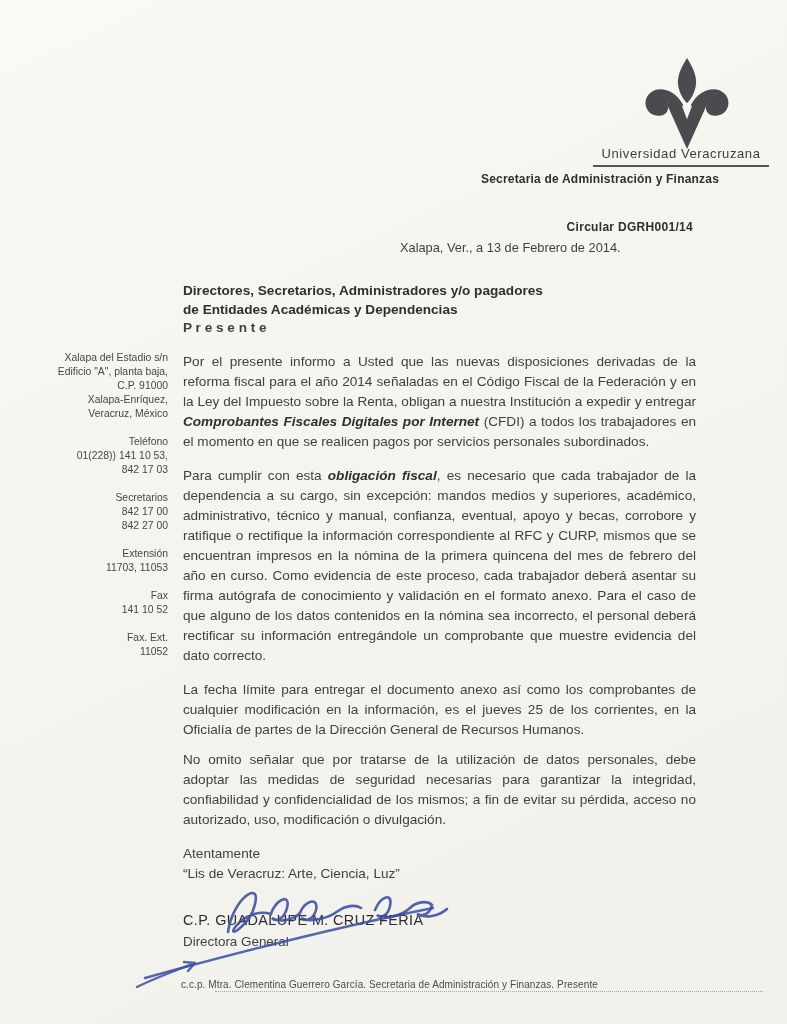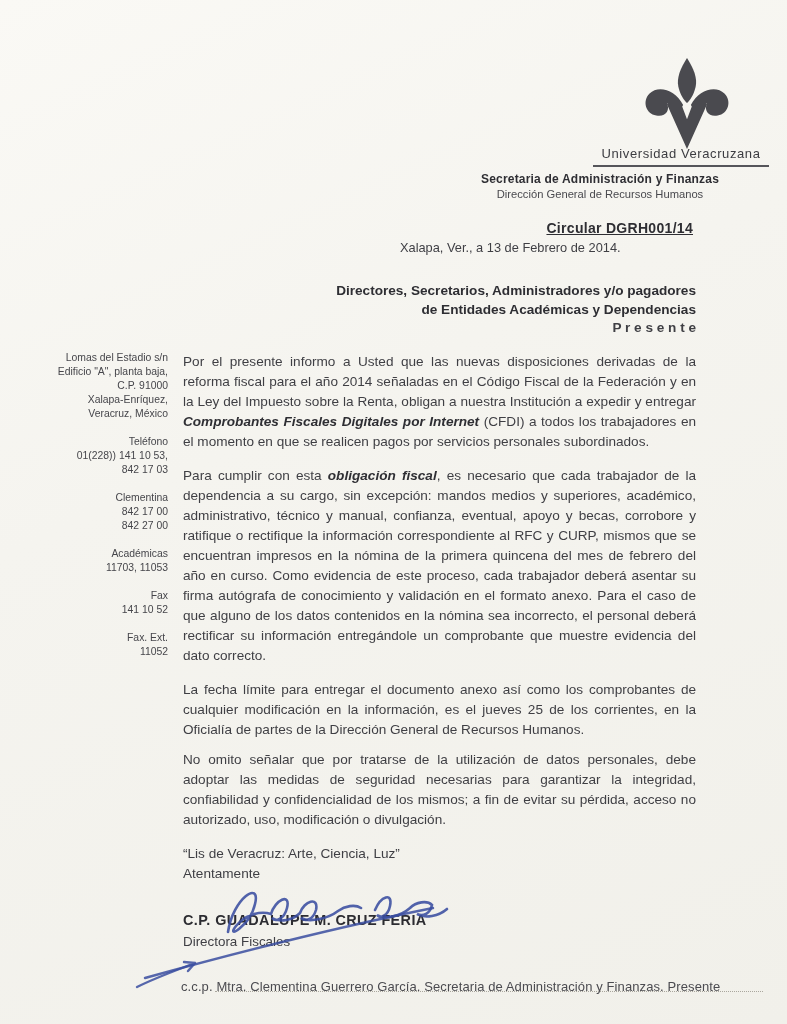--- a/index.html
+++ b/index.html
@@ -23,97 +23,96 @@
   .secretariat{
     position:absolute;left:450px;top:172px;width:300px;text-align:center;
     font-weight:bold;font-size:12px;color:#2e2e33;letter-spacing:.2px;
   }
   .department{
     position:absolute;left:450px;top:188px;width:300px;text-align:center;
     font-size:11.2px;color:#49494e;
   }
   .circular{
     position:absolute;left:400px;top:220px;width:293px;text-align:right;
-    font-weight:bold;font-size:14px;color:#2e2e33;letter-spacing:.3px;text-decoration:underline;
+    font-weight:bold;font-size:12px;color:#2e2e33;letter-spacing:.3px;
   }
   .dateline{
     position:absolute;left:400px;top:240px;width:294px;text-align:left;
     font-size:12.8px;color:#3f3f44;
   }
   
   .sidebar{
     position:absolute;left:34px;top:351px;width:134px;
     text-align:right;font-size:10.4px;line-height:14px;color:#46464b;
   }
   .sidebar .group{margin-bottom:14px;}
   
   .content{
     position:absolute;left:183px;top:282px;width:513px;
     font-size:13.6px;line-height:20px;color:#3f3f44;
   }
-  .recipient{font-weight:bold;line-height:18.5px;color:#2e2e33;margin-bottom:14px;text-align:right;}
+  .recipient{font-weight:bold;line-height:18.5px;color:#2e2e33;margin-bottom:14px;}
   .recipient .presente{font-weight:bold;color:#3f3f44;}
   .content p{margin:0 0 14px 0;text-align:justify;}
   .content p.tight{margin-bottom:10px;}
   .content p.last{}
   .bi{font-weight:bold;font-style:italic;color:#2e2e33;}
   .closing{line-height:20px;margin-bottom:0;}
   
   .sig-block{position:relative;padding-top:26px;}
   .sig-svg{position:absolute;left:-50px;top:-14px;width:360px;height:120px;pointer-events:none;}
-  .sig-name{font-weight:bold;font-size:14.4px;letter-spacing:.4px;color:#2c2c31;}
+  .sig-name{font-weight:normal;font-size:14.4px;letter-spacing:.4px;color:#2c2c31;}
   .sig-title{font-size:13.4px;margin-top:2px;}
   
   .cc-note{
     position:absolute;left:181px;top:979px;width:560px;
-    font-size:13px;color:#4b4b50;letter-spacing:.1px;
+    font-size:10px;color:#4b4b50;letter-spacing:.1px;
   }
   .perf-line{
     position:absolute;left:215px;top:991px;width:548px;height:0;
     border-top:1px dotted #aaa79e;
   }
 </style>
 </head>
 <body>
 
 <div id="page">
 
   <svg class="logo" viewBox="0 0 100 100" aria-hidden="true">
     <path d="M50,2 C43,13 39,23 41,32 C43,41 47,46 50,49 C53,46 57,41 59,32 C61,23 57,13 50,2 Z" fill="#4a4a4f"></path>
     <path d="M46,51 C38,35 20,30 11,39 C3,47 7,60 18,62 C27,64 33,57 29,49 C34,56 43,58 46,51 Z" fill="#4a4a4f"></path>
     <path d="M54,51 C62,35 80,30 89,39 C97,47 93,60 82,62 C73,64 67,57 71,49 C66,56 57,58 54,51 Z" fill="#4a4a4f"></path>
     <path d="M29,50 L44,50 L50,66 L56,50 L71,50 L50,97 Z" fill="#4a4a4f"></path>
   </svg>
 
   <div class="univ-name">Universidad Veracruzana</div>
   <div class="secretariat">Secretaria de Administración y Finanzas</div>
-  <div class="department">Dirección General de Recursos Humanos</div>
   <div class="circular">Circular DGRH001/14</div>
   <div class="dateline">Xalapa, Ver., a 13 de Febrero de 2014.</div>
 
   <div class="sidebar">
     <div class="group">
-      <div>Lomas del Estadio s/n</div>
+      <div>Xalapa del Estadio s/n</div>
       <div>Edificio "A", planta baja,</div>
       <div>C.P. 91000</div>
       <div>Xalapa-Enríquez,</div>
       <div>Veracruz, México</div>
     </div>
     <div class="group">
       <div>Teléfono</div>
       <div>01(228)) 141 10 53,</div>
       <div>842 17 03</div>
     </div>
     <div class="group">
-      <div>Clementina</div>
+      <div>Secretarios</div>
       <div>842 17 00</div>
       <div>842 27 00</div>
     </div>
     <div class="group">
-      <div>Académicas</div>
+      <div>Extensión</div>
       <div>11703, 11053</div>
     </div>
     <div class="group">
       <div>Fax</div>
       <div>141 10 52</div>
     </div>
     <div class="group">
       <div>Fax. Ext.</div>
       <div>11052</div>
     </div>
@@ -129,33 +128,33 @@
 
     <p><span>Por el presente informo a Usted que las nuevas disposiciones derivadas de la reforma fiscal para el año 2014 señaladas en el Código Fiscal de la Federación y en la Ley del Impuesto sobre la Renta, obligan a nuestra Institución a expedir y entregar </span><span class="bi">Comprobantes Fiscales Digitales por Internet</span><span> (CFDI) a todos los trabajadores en el momento en que se realicen pagos por servicios personales subordinados.</span></p>
 
     <p><span>Para cumplir con esta </span><span class="bi">obligación fiscal</span><span>, es necesario que cada trabajador de la dependencia a su cargo, sin excepción: mandos medios y superiores, académico, administrativo, técnico y manual, confianza, eventual, apoyo y becas, corrobore y ratifique o rectifique la información correspondiente al RFC y CURP, mismos que se encuentran impresos en la nómina de la primera quincena del mes de febrero del año en curso. Como evidencia de este proceso, cada trabajador deberá asentar su firma autógrafa de conocimiento y validación en el formato anexo. Para el caso de que alguno de los datos contenidos en la nómina sea incorrecto, el personal deberá rectificar su información entregándole un comprobante que muestre evidencia del dato correcto.</span></p>
 
     <p class="tight"><span>La fecha límite para entregar el documento anexo así como los comprobantes de cualquier modificación en la información, es el jueves 25 de los corrientes, en la Oficialía de partes de la Dirección General de Recursos Humanos.</span></p>
 
     <p class="last"><span>No omito señalar que por tratarse de la utilización de datos personales, debe adoptar las medidas de seguridad necesarias para garantizar la integridad, confiabilidad y confidencialidad de los mismos; a fin de evitar su pérdida, acceso no autorizado, uso, modificación o divulgación.</span></p>
 
     <div class="closing">
+      <div>Atentamente</div>
       <div>“Lis de Veracruz: Arte, Ciencia, Luz”</div>
-      <div>Atentamente</div>
     </div>
 
     <div class="sig-block">
       <svg class="sig-svg" viewBox="0 0 360 120" aria-hidden="true">
         <path fill="none" stroke-width="2.6" stroke-linecap="round" opacity="0.88" d="M95,62 C100,28 128,10 122,34 C117,56 92,70 103,56 C111,46 126,40 138,44 C142,30 158,22 154,38 C151,50 142,52 139,48 C147,53 160,50 167,43 C171,31 186,26 183,40 C180,50 172,52 168,48 C177,53 196,48 205,41 C212,36 222,34 228,38" stroke="#3a4da0"></path>
         <path fill="none" stroke-width="2.6" stroke-linecap="round" opacity="0.88" d="M242,40 C248,26 260,22 257,36 C255,46 247,49 244,45 C252,50 268,46 277,38 C283,32 294,30 299,35 C297,44 290,47 284,44 C292,49 306,46 314,39" stroke="#3a4da0"></path>
         <path fill="none" stroke-width="2.4" stroke-linecap="round" opacity="0.85" d="M12,108 C70,92 180,62 300,38" stroke="#3a4da0"></path>
         <path fill="none" stroke-width="2.4" stroke-linecap="round" opacity="0.85" d="M4,117 C22,108 44,100 62,93 M62,93 L51,92 M62,93 L55,101" stroke="#3a4da0"></path>
       </svg>
       <div class="sig-name">C.P. GUADALUPE M. CRUZ FERIA</div>
-      <div class="sig-title">Directora Fiscales</div>
+      <div class="sig-title">Directora General</div>
     </div>
 
   </div>
 
   <div class="cc-note">c.c.p. Mtra. Clementina Guerrero García. Secretaria de Administración y Finanzas. Presente</div>
   <div class="perf-line"></div>
 
 </div>
 
 </body></html>

